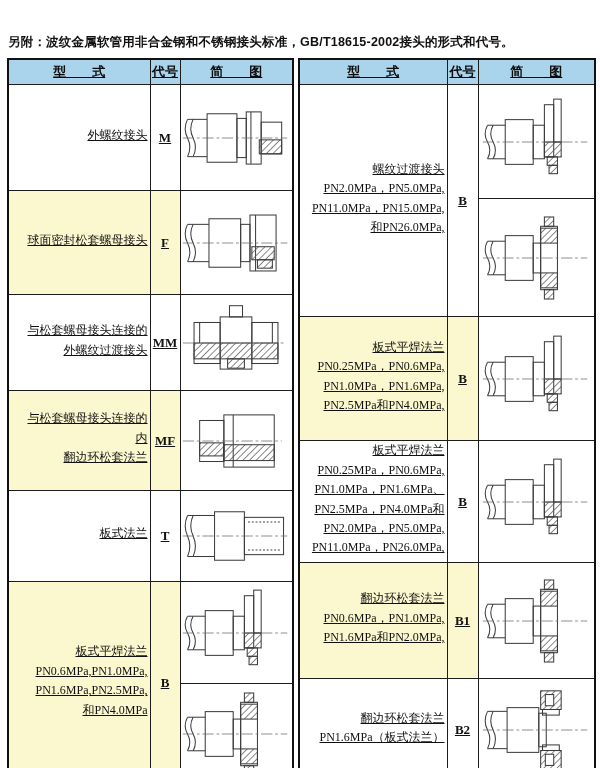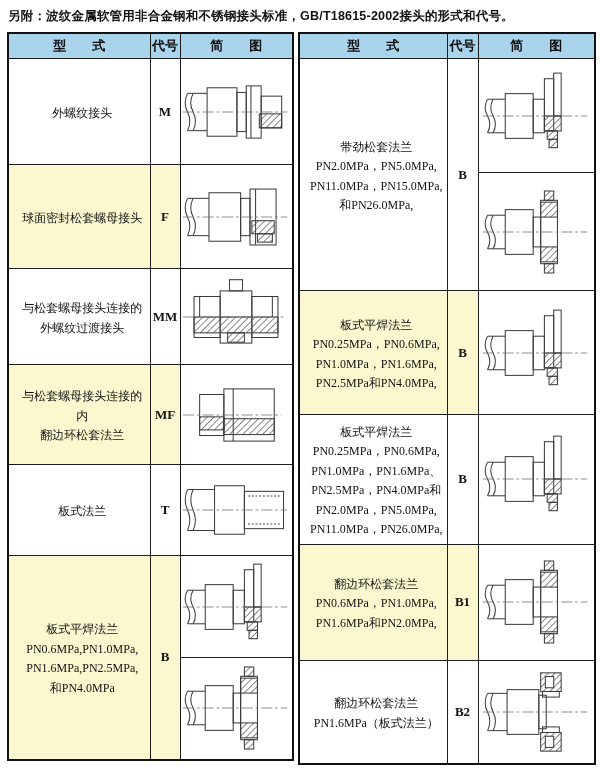--- a/index.html
+++ b/index.html
@@ -8,37 +8,37 @@
     --bd:#1c1c1c;
   }
   html,body{margin:0;padding:0;}
   body{
     width:600px;height:768px;background:#fff;color:#111;
     font-family:"Liberation Sans",sans-serif;
     overflow:hidden;
   }
   .title{
     padding:8px 8px 7px 8px;
-    font-size:12.5px;font-weight:bold;letter-spacing:.2px;
+    font-size:12.5px;font-weight:bold;letter-spacing:.2px;margin-top:26px;
   }
   .wrap{display:flex;gap:4px;padding:0 7px;align-items:flex-start;}
   table{
     border-collapse:collapse;table-layout:fixed;
     border:2px solid #111;background:#fff;
   }
-  th,td{border:1px solid var(--bd);padding:0;overflow:hidden;}
+  th,td{border:1px solid var(--bd);padding:0;overflow:hidden;text-decoration:underline;}
   th{
     background:var(--hdr);
     font-size:13px;font-weight:bold;height:24px;color:#0a0a0a;
   }
   td.type{
     font-family:"Liberation Serif",serif;
     font-size:12px;line-height:1.62;
-    padding:8px 2px 4px 8px;vertical-align:middle;
-    white-space:pre-line;text-align:center;
+    padding:0 2px 4px 8px;vertical-align:middle;
+    white-space:pre-line;text-align:right;
   }
   td.code{
     font-family:"Liberation Serif",serif;
     font-size:13px;font-weight:600;
     text-align:center;vertical-align:middle;
   }
   td.diag{background:#fff;}
   .hl{background:var(--yl);}
   .dwg{display:flex;align-items:center;justify-content:center;width:100%;height:100%;}
   .dwg svg *{stroke:#3b3b3b;stroke-width:1.1;}
@@ -223,21 +223,21 @@
         <col style="width:31px">
         <col style="width:117px">
       </colgroup>
     <tbody>
         <tr style="height:24px">
       <th>型　　式</th>
       <th>代号</th>
       <th>简　　图</th>
     </tr>
     <tr style="height:114px">
-      <td class="type" rowspan="2">带劲松套法兰
+      <td class="type" rowspan="2">螺纹过渡接头
 PN2.0MPa，PN5.0MPa,
 PN11.0MPa，PN15.0MPa,
 和PN26.0MPa,</td>
       <td class="code" rowspan="2">B</td>
       <td class="diag">
             <div class="dwg">
               <svg xmlns="http://www.w3.org/2000/svg" width="110" height="90" viewBox="0 0 118 96">
                 <line x1="7" y1="30" x2="26" y2="30" fill="none"></line>
                 <line x1="7" y1="66" x2="26" y2="66" fill="none"></line>
                 <path d="M 7 30 q -5 9 0 18 q 5 9 0 18" fill="none"></path>

